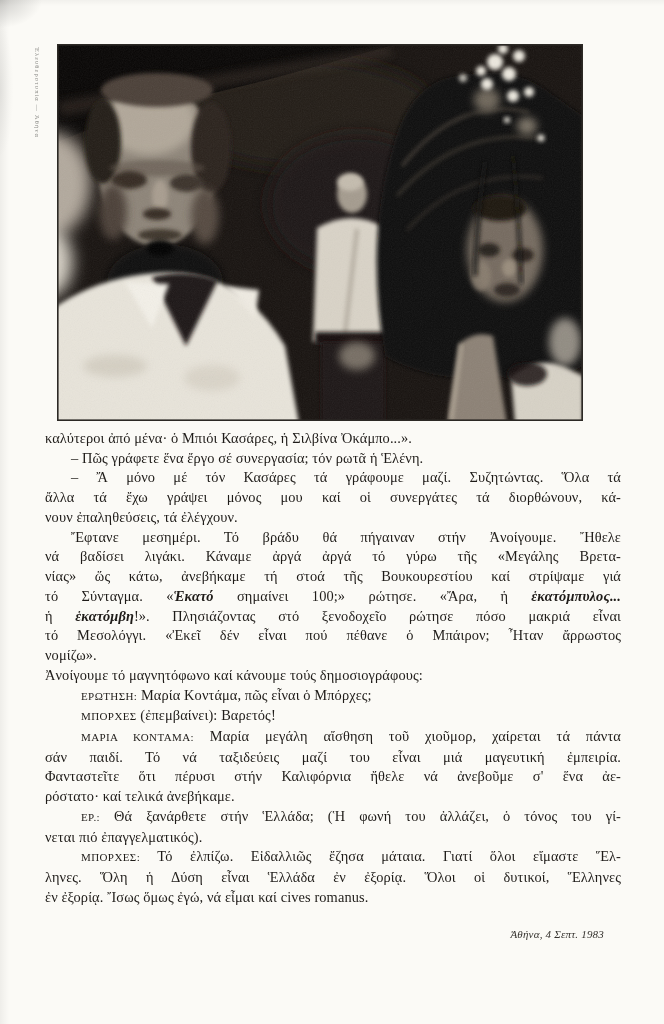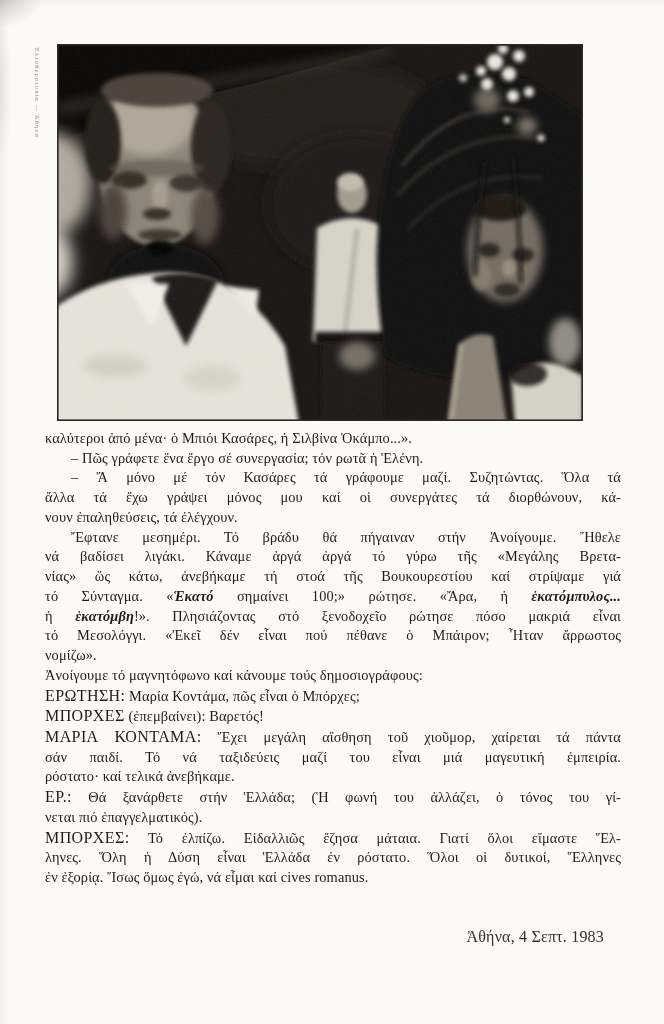--- a/index.html
+++ b/index.html
@@ -36,24 +36,24 @@
   }
   .article{
     position:absolute;left:45px;top:429px;width:576px;
     font-size:14.4px;line-height:19.74px;
     letter-spacing:.1px;
   }
   .line{min-height:19.74px;text-align:left;}
   .line.ind{text-indent:26px;}
   .line.just{text-align:justify;text-align-last:justify;}
   .it{font-style:italic;font-weight:bold;}
-  .sc{font-size:16px;letter-spacing:.4px;}
+  .sc{font-size:11px;letter-spacing:.4px;margin-left:36px;}
   .dateline{
     position:absolute;left:45px;top:928px;width:559px;
-    text-align:right;font-size:16px;color:#35322e;
+    text-align:right;font-style:italic;font-size:11px;color:#35322e;
     letter-spacing:.2px;
   }
 </style>
 </head>
 <body>
 
 <div class="page">
 
   <div class="scan-shade"></div>
 
@@ -176,25 +176,26 @@
       <div class="line ind just"><span>Ἔφτανε μεσημέρι. Τό βράδυ θά πήγαιναν στήν Ἀνοίγουμε. Ἤθελε</span></div>
       <div class="line just"><span>νά βαδίσει λιγάκι. Κάναμε ἀργά ἀργά τό γύρω τῆς «Μεγάλης Βρετα-</span></div>
       <div class="line just"><span>νίας» ὥς κάτω, ἀνεβήκαμε τή στοά τῆς Βουκουρεστίου καί στρίψαμε γιά</span></div>
       <div class="line just"><span>τό Σύνταγμα. «</span><span class="it">Ἑκατό</span><span> σημαίνει 100;» ρώτησε. «Ἄρα, ἡ </span><span class="it">ἑκατόμπυλος...</span></div>
       <div class="line just"><span>ἡ </span><span class="it">ἑκατόμβη</span><span>!». Πλησιάζοντας στό ξενοδοχεῖο ρώτησε πόσο μακριά εἶναι</span></div>
       <div class="line just"><span>τό Μεσολόγγι. «Ἐκεῖ δέν εἶναι πού πέθανε ὁ Μπάιρον; Ἦταν ἄρρωστος</span></div>
       <div class="line"><span>νομίζω».</span></div>
       <div class="line"><span>Ἀνοίγουμε τό μαγνητόφωνο καί κάνουμε τούς δημοσιογράφους:</span></div>
       <div class="line"><span class="sc">ΕΡΩΤΗΣΗ:</span><span> Μαρία Κοντάμα, πῶς εἶναι ὁ Μπόρχες;</span></div>
       <div class="line"><span class="sc">ΜΠΟΡΧΕΣ</span><span> (ἐπεμβαίνει): Βαρετός!</span></div>
-      <div class="line just"><span class="sc">ΜΑΡΙΑ ΚΟΝΤΑΜΑ:</span><span> Ἔχει μεγάλη αἴσθηση τοῦ χιοῦμορ, χαίρεται τά πάντα</span></div>
+      <div class="line just"><span class="sc">ΜΑΡΙΑ ΚΟΝΤΑΜΑ:</span><span> Μαρία μεγάλη αἴσθηση τοῦ χιοῦμορ, χαίρεται τά πάντα</span></div>
       <div class="line just"><span>σάν παιδί. Τό νά ταξιδεύεις μαζί του εἶναι μιά μαγευτική ἐμπειρία.</span></div>
+      <div class="line just"><span>Φανταστεῖτε ὅτι πέρυσι στήν Καλιφόρνια ἤθελε νά ἀνεβοῦμε σ' ἕνα ἀε-</span></div>
       <div class="line"><span>ρόστατο· καί τελικά ἀνεβήκαμε.</span></div>
       <div class="line just"><span class="sc">ΕΡ.:</span><span> Θά ξανάρθετε στήν Ἑλλάδα; (Ἡ φωνή του ἀλλάζει, ὁ τόνος του γί-</span></div>
       <div class="line"><span>νεται πιό ἐπαγγελματικός).</span></div>
       <div class="line just"><span class="sc">ΜΠΟΡΧΕΣ:</span><span> Τό ἐλπίζω. Εἰδαλλιῶς ἔζησα μάταια. Γιατί ὅλοι εἴμαστε Ἕλ-</span></div>
-      <div class="line just"><span>ληνες. Ὅλη ἡ Δύση εἶναι Ἑλλάδα ἐν ρόστατο. Ὅλοι οἱ δυτικοί, Ἕλληνες</span></div>
+      <div class="line just"><span>ληνες. Ὅλη ἡ Δύση εἶναι Ἑλλάδα ἐν ἐξορίᾳ. Ὅλοι οἱ δυτικοί, Ἕλληνες</span></div>
       <div class="line"><span>ἐν ἐξορίᾳ. Ἴσως ὅμως ἐγώ, νά εἶμαι καί cives romanus.</span></div>
     </div>
 
   <div class="dateline">Ἀθήνα, 4 Σεπτ. 1983</div>
 
 </div>
 
 </body></html>

